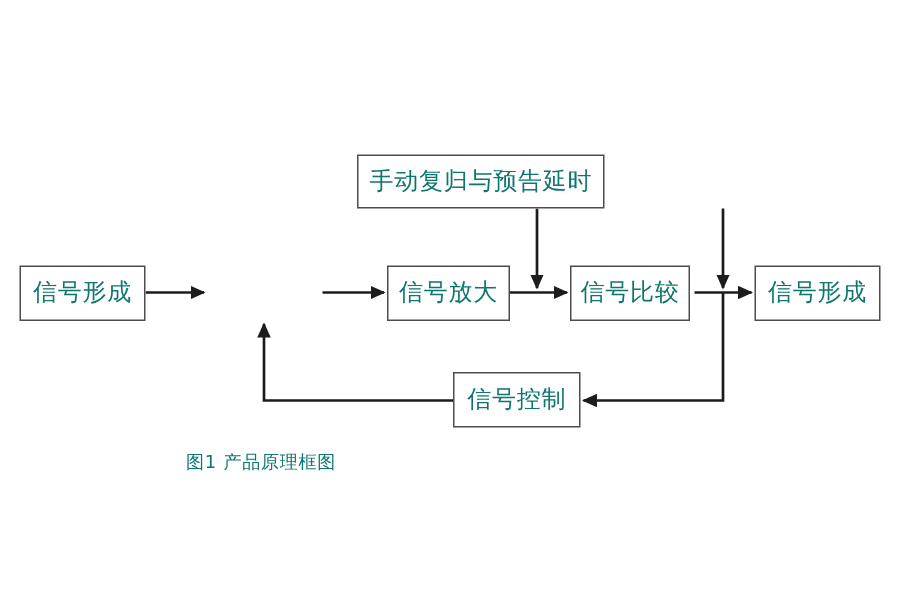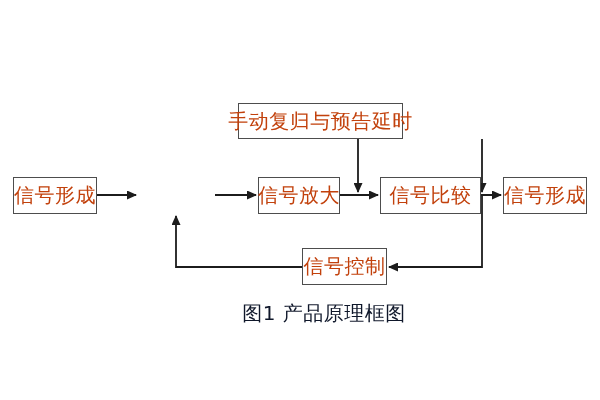--- a/index.html
+++ b/index.html
@@ -22,33 +22,33 @@
     fill: none;
   }
   .node {
     position: absolute;
     box-sizing: border-box;
     border: 1.5px solid #4d4d4d;
     background: #ffffff;
     display: flex;
     align-items: center;
     justify-content: center;
-    font-size: 20px;
+    font-size: 16px;
     letter-spacing: 0.5px;
-    color: #c2410c;
+    color: #0f766e;
     white-space: nowrap;
   }
   .caption {
     position: absolute;
     left: 124px;
     top: 300px;
     width: 400px;
-    text-align: center;
-    font-size: 20px;
-    color: #0f172a;
+    text-align: left;
+    font-size: 12px;
+    color: #0f766e;
     letter-spacing: 0.5px;
   }
 </style>
 </head>
 <body>
 
 <div class="stage">
 
   <svg class="wires" width="600" height="400">
     <defs>
@@ -68,21 +68,21 @@
     <polyline points="482,195 482,267 389,267" marker-end="url(#arr)"></polyline>
 
     <polyline points="302,267 176,267 176,216" marker-end="url(#arr)"></polyline>
   </svg>
 
   <div class="node" style="left:13px;  top:177px; width:84px; height:37px">信号形成</div>
 
 
   <div class="node" style="left:258px; top:177px; width:82px; height:37px">信号放大</div>
 
-  <div class="node" style="left:380px; top:177px; width:101px; height:37px">信号比较</div>
+  <div class="node" style="left:380px; top:177px; width:80px; height:37px">信号比较</div>
 
   <div class="node" style="left:503px; top:177px; width:84px; height:37px">信号形成</div>
 
   <div class="node" style="left:238px; top:103px; width:165px; height:36px">手动复归与预告延时</div>
 
 
   <div class="node" style="left:302px; top:248px; width:85px; height:37px">信号控制</div>
 
   <div class="caption">图1 产品原理框图</div>
 

